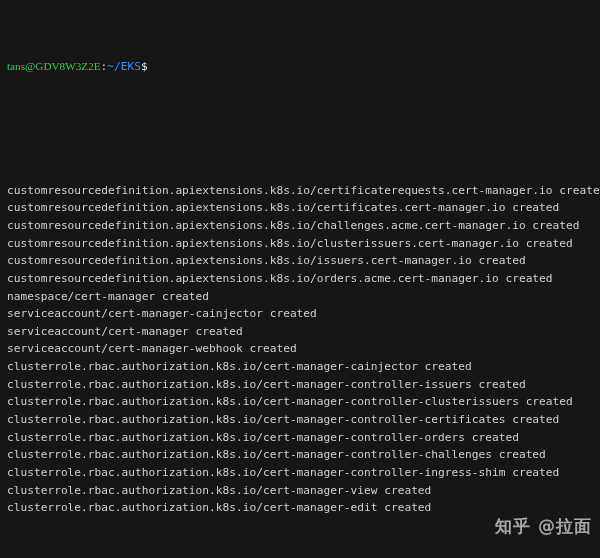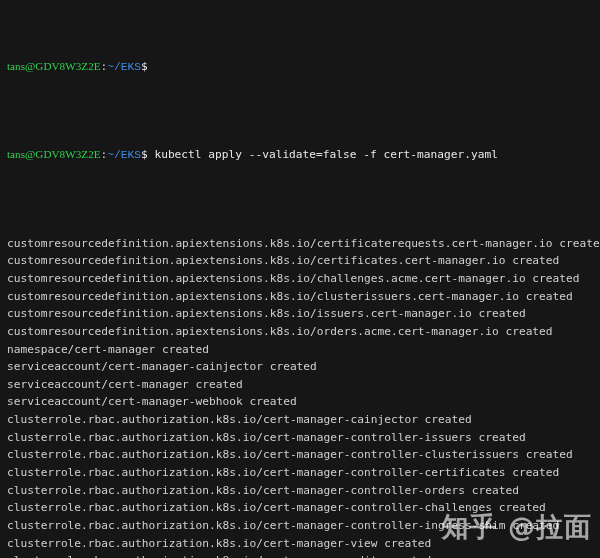--- a/index.html
+++ b/index.html
@@ -27,49 +27,48 @@
     right: 0;
     white-space: pre;
   }
   .line {
     height: 17.65px;
     white-space: pre;
     letter-spacing: 0px;
   }
   .seg-user { color: #2fd14f; font-family: Liberation Serif, serif; }
   .seg-punct { color: #d6d6d6; }
-  .seg-path { color: #3b8eea; font-family: Liberation Mono, monospace; }
+  .seg-path { color: #3b8eea; }
   .seg-prompt { color: #e8e8e8; }
   .seg-cmd { color: #e8e8e8; }
   .seg-out { color: #d0d0d0; }
   #watermark {
     position: absolute;
     right: 8px;
     bottom: 22px;
     font-family: "DejaVu Sans", "Liberation Sans", sans-serif;
-    font-size: 27px;
+    font-size: 17px;
     font-weight: 700;
     color: rgba(255,255,255,0.62);
     letter-spacing: 1px;
     pointer-events: none;
     user-select: none;
     white-space: pre;
   }
 </style>
 </head>
 <body>
 
 <div id="terminal">
   <div id="screen">
 
     
     <div class="line"><span class="seg-user">tans@GDV8W3Z2E</span><span class="seg-punct">:</span><span class="seg-path">~/EKS</span><span class="seg-prompt">$</span></div>
 
     
-    <div class="line"><span class="seg-user">tans@GDV8W3Z2E</span><span class="seg-punct">:</span><span class="seg-path">~/EKS</span><span class="seg-prompt">$</span><span class="seg-cmd"> <span>kubectl apply --validate=false -f cert-manager.yaml</span></span></div>
 
     
     <div id="output-container"><div class="line"><span class="seg-out">customresourcedefinition.apiextensions.k8s.io/certificaterequests.cert-manager.io created</span></div><div class="line"><span class="seg-out">customresourcedefinition.apiextensions.k8s.io/certificates.cert-manager.io created</span></div><div class="line"><span class="seg-out">customresourcedefinition.apiextensions.k8s.io/challenges.acme.cert-manager.io created</span></div><div class="line"><span class="seg-out">customresourcedefinition.apiextensions.k8s.io/clusterissuers.cert-manager.io created</span></div><div class="line"><span class="seg-out">customresourcedefinition.apiextensions.k8s.io/issuers.cert-manager.io created</span></div><div class="line"><span class="seg-out">customresourcedefinition.apiextensions.k8s.io/orders.acme.cert-manager.io created</span></div><div class="line"><span class="seg-out">namespace/cert-manager created</span></div><div class="line"><span class="seg-out">serviceaccount/cert-manager-cainjector created</span></div><div class="line"><span class="seg-out">serviceaccount/cert-manager created</span></div><div class="line"><span class="seg-out">serviceaccount/cert-manager-webhook created</span></div><div class="line"><span class="seg-out">clusterrole.rbac.authorization.k8s.io/cert-manager-cainjector created</span></div><div class="line"><span class="seg-out">clusterrole.rbac.authorization.k8s.io/cert-manager-controller-issuers created</span></div><div class="line"><span class="seg-out">clusterrole.rbac.authorization.k8s.io/cert-manager-controller-clusterissuers created</span></div><div class="line"><span class="seg-out">clusterrole.rbac.authorization.k8s.io/cert-manager-controller-certificates created</span></div><div class="line"><span class="seg-out">clusterrole.rbac.authorization.k8s.io/cert-manager-controller-orders created</span></div><div class="line"><span class="seg-out">clusterrole.rbac.authorization.k8s.io/cert-manager-controller-challenges created</span></div><div class="line"><span class="seg-out">clusterrole.rbac.authorization.k8s.io/cert-manager-controller-ingress-shim created</span></div><div class="line"><span class="seg-out">clusterrole.rbac.authorization.k8s.io/cert-manager-view created</span></div><div class="line"><span class="seg-out">clusterrole.rbac.authorization.k8s.io/cert-manager-edit created</span></div></div>
 
     
     
 
   </div>
 
   <div id="watermark">知乎 @拉面</div>

